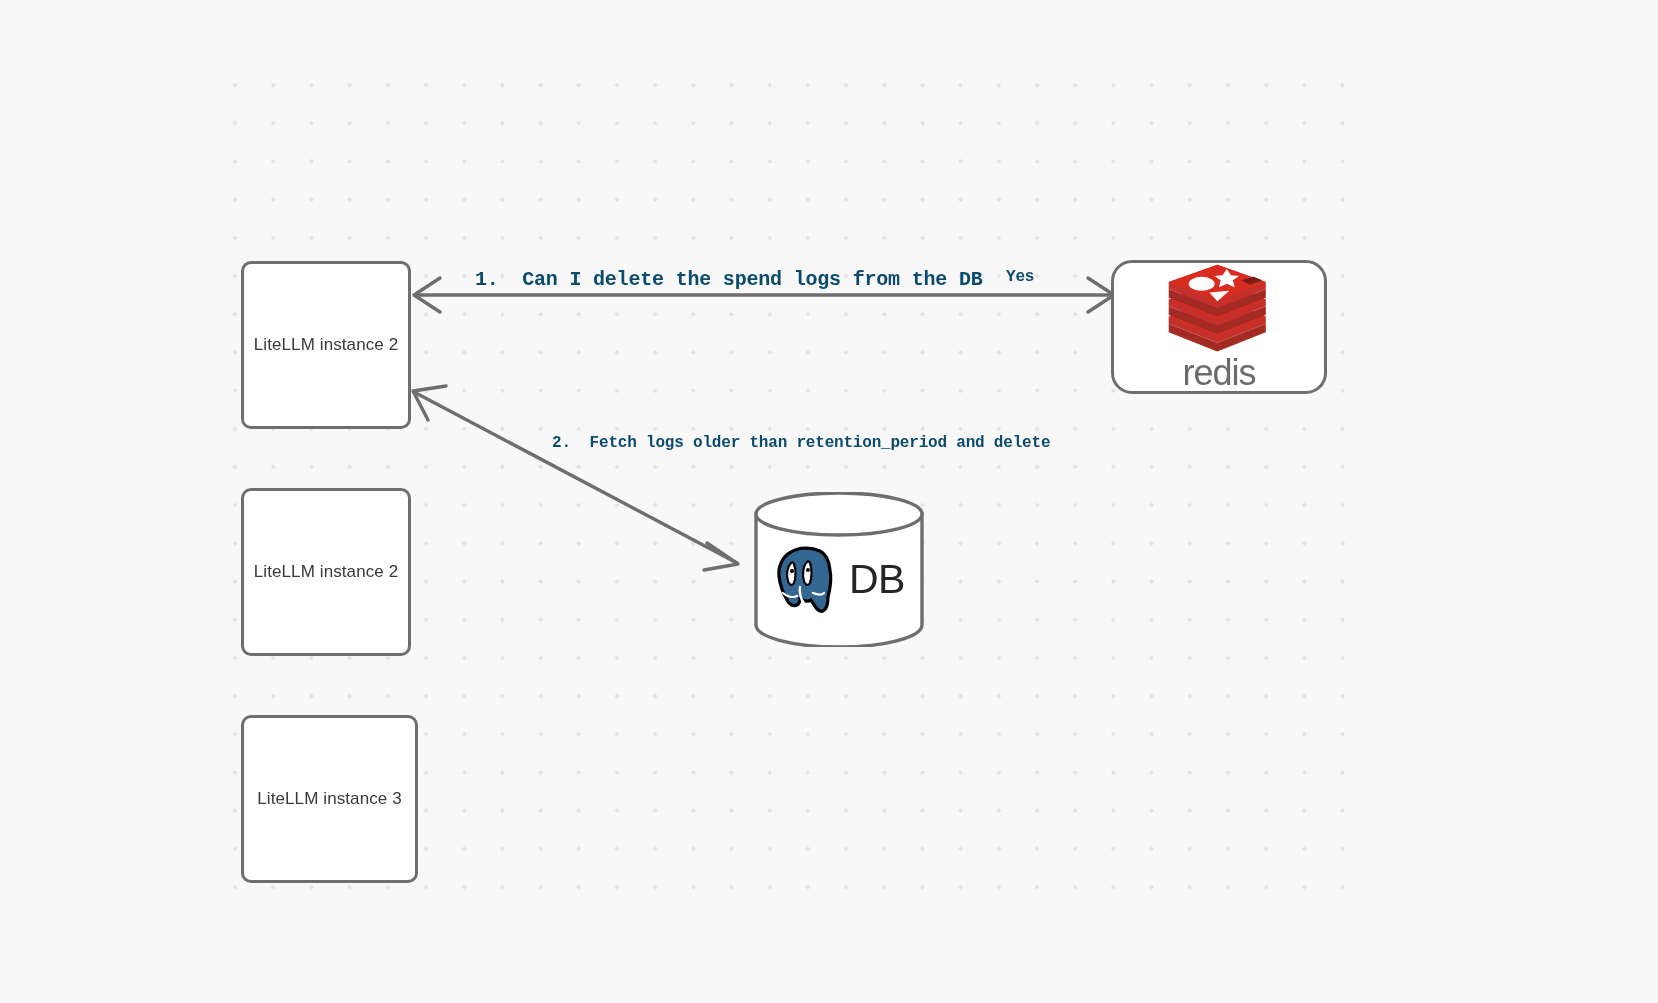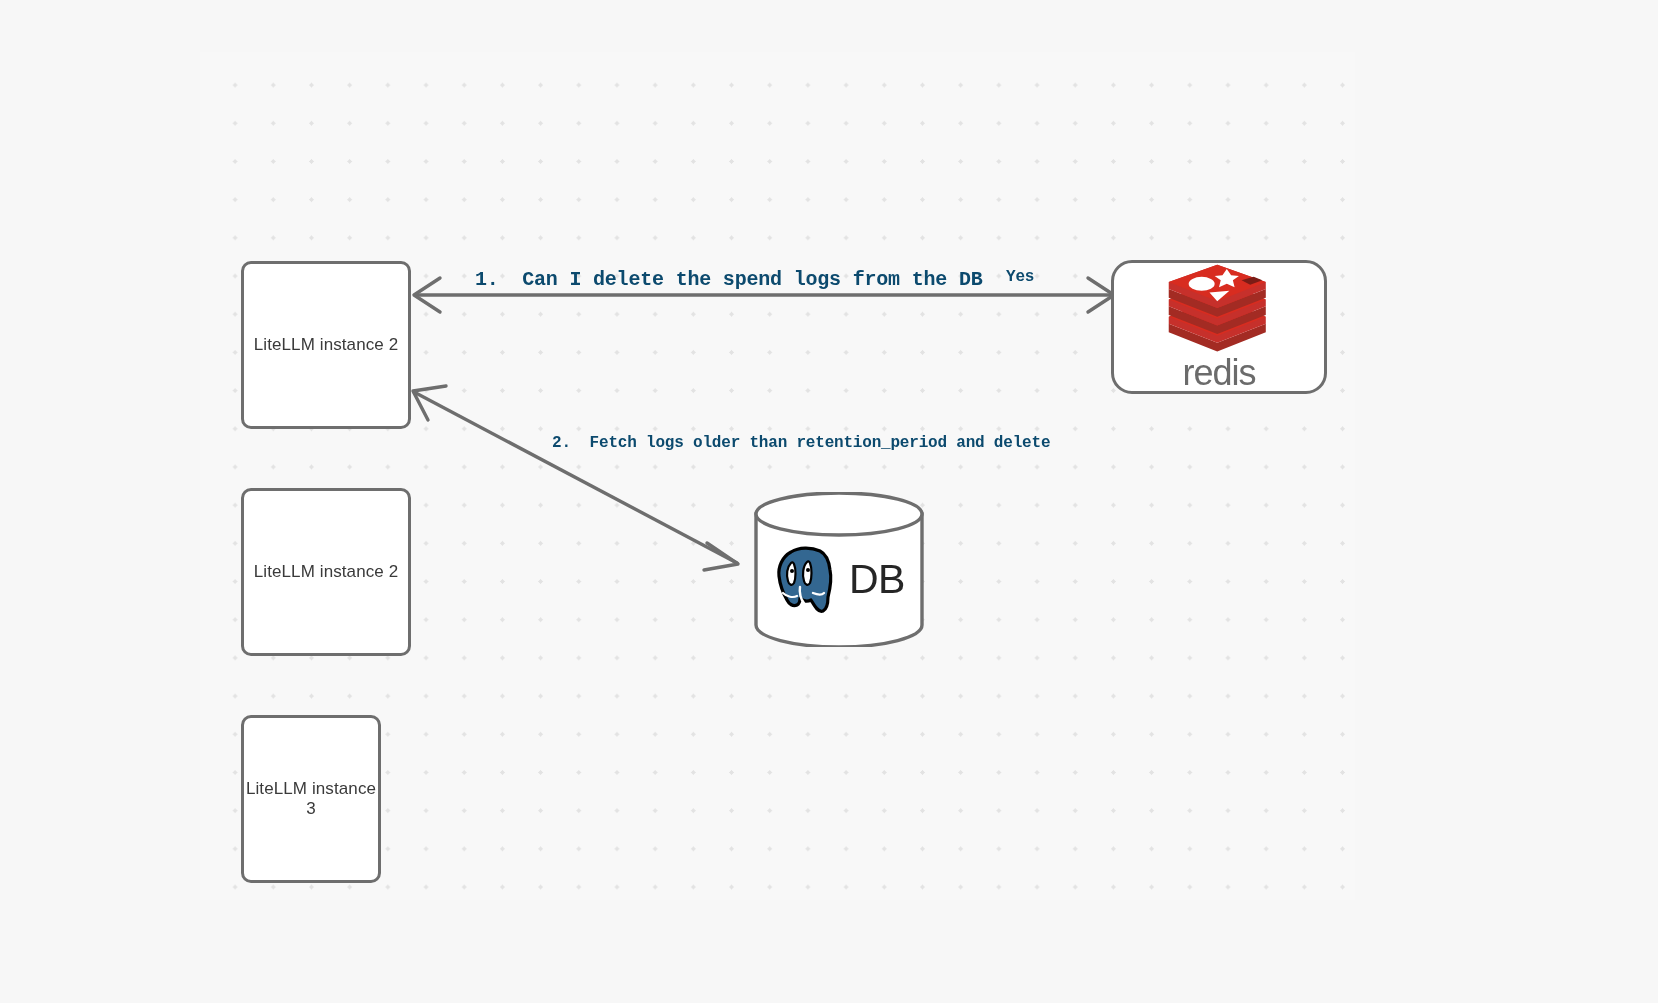--- a/index.html
+++ b/index.html
@@ -50,21 +50,21 @@
   .node-box .node-label {
     font-size: 17px;
     color: #3a3a3a;
     font-family: "Liberation Sans", sans-serif;
     letter-spacing: 0.1px;
     text-align: center;
     line-height: 1.2;
   }
   #box-instance-1 { left: 241px; top: 261px; width: 170px; height: 168px; }
   #box-instance-2 { left: 241px; top: 488px; width: 170px; height: 168px; }
-  #box-instance-3 { left: 241px; top: 715px; width: 140px; height: 168px; align-items: center; }
+  #box-instance-3 { left: 241px; top: 715px; width: 177px; height: 168px; align-items: center; }
 
   
   #node-redis {
     position: absolute;
     left: 1111px; top: 260px;
     width: 216px; height: 134px;
     background: #ffffff;
     border: 3.5px solid #6e6e6e;
     border-radius: 21px;
     display: flex;

